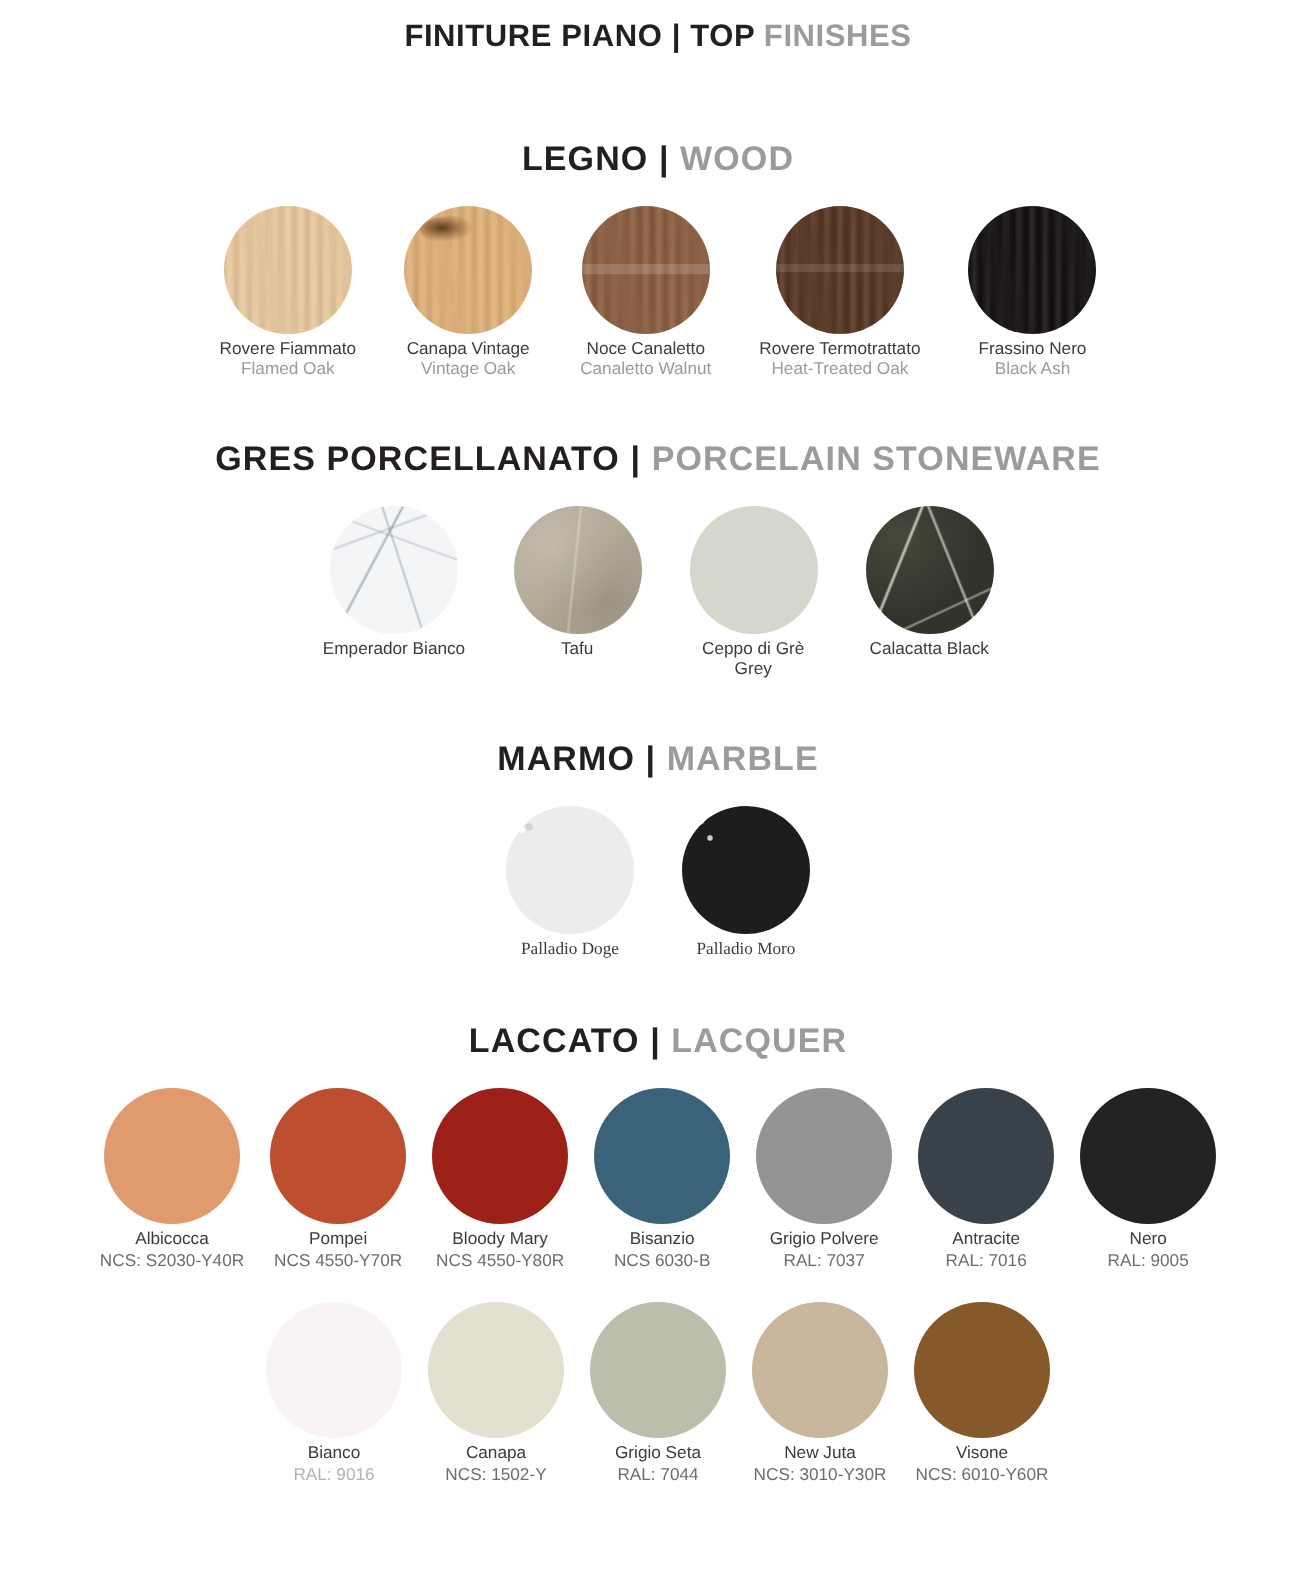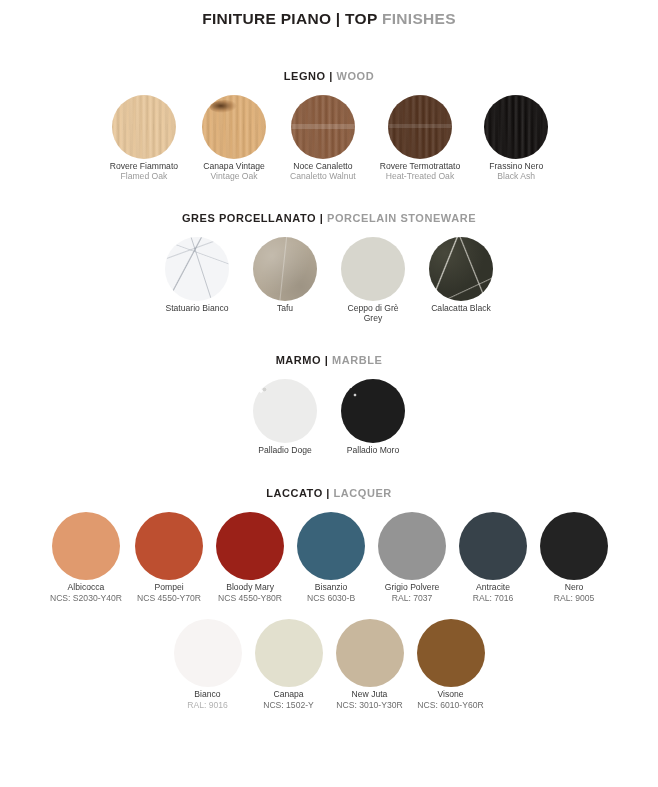--- a/index.html
+++ b/index.html
@@ -11,21 +11,21 @@
   .page{position:relative;width:658px;height:787px;}
 
   .page-title{
     text-align:center;font-size:15.5px;font-weight:bold;
     letter-spacing:.3px;padding-top:10px;color:#231f1e;
   }
   .page-title .light{color:#9b9b9b;font-weight:bold;}
 
   .section{margin-top:18px;}
   .section-title{
-    text-align:center;font-size:11px;font-weight:bold;
+    text-align:center;font-size:17px;font-weight:bold;
     letter-spacing:.55px;color:#231f1e;margin-bottom:13px;
   }
   .section-title .light{color:#9b9b9b;font-weight:bold;}
 
   .row{display:flex;justify-content:center;align-items:flex-start;}
   .swatch-cell{display:flex;flex-direction:column;align-items:center;}
 
   .disc{border-radius:50%;position:relative;overflow:hidden;}
   .caption{
     text-align:center;margin-top:2px;line-height:1.22;
@@ -181,21 +181,21 @@
 
   <div class="section" style="margin-top:30px;">
     <div class="section-title">
       <span>GRES PORCELLANATO |</span>
       <span class="light">PORCELAIN STONEWARE</span>
     </div>
     <div class="row" style="gap:24px;">
       <div class="swatch-cell">
         <div class="disc stone s-statuario" style="width:64px;height:64px;"></div>
         <div class="caption">
-          <span class="cap-it">Statuario Bianco</span>
+          <span class="cap-it">Emperador Bianco</span>
           <span class="cap-en"></span>
         </div>
       </div>
       <div class="swatch-cell">
         <div class="disc stone s-tafu" style="width:64px;height:64px;"></div>
         <div class="caption">
           <span class="cap-it">Tafu</span>
           <span class="cap-en"></span>
         </div>
       </div>
@@ -214,21 +214,21 @@
         </div>
       </div>
     </div>
   </div>
 
   <div class="section" style="margin-top:30px;">
     <div class="section-title">
       <span>MARMO |</span>
       <span class="light">MARBLE</span>
     </div>
-    <div class="row" style="gap:24px;">
+    <div class="row" style="gap:24px;font-family:Liberation Serif, serif;">
       <div class="swatch-cell">
         <div class="disc stone s-doge" style="width:64px;height:64px;"></div>
         <div class="caption">
           <span class="cap-it">Palladio Doge</span>
         </div>
       </div>
       <div class="swatch-cell">
         <div class="disc stone s-moro" style="width:64px;height:64px;"></div>
         <div class="caption">
           <span class="cap-it">Palladio Moro</span>
@@ -304,20 +304,27 @@
         </div>
       </div>
       <div class="swatch-cell">
         <div class="disc solid" style="width:68px;height:68px;background:#e2e0ce;"></div>
         <div class="caption">
           <span class="cap-it">Canapa</span>
           <span class="cap-code">NCS: 1502-Y</span>
         </div>
       </div>
       <div class="swatch-cell">
+        <div class="disc solid" style="width:68px;height:68px;background:#b9bfab;"></div>
+        <div class="caption">
+          <span class="cap-it">Grigio Seta</span>
+          <span class="cap-code">RAL: 7044</span>
+        </div>
+      </div>
+      <div class="swatch-cell">
         <div class="disc solid" style="width:68px;height:68px;background:#c8b79d;"></div>
         <div class="caption">
           <span class="cap-it">New Juta</span>
           <span class="cap-code">NCS: 3010-Y30R</span>
         </div>
       </div>
       <div class="swatch-cell">
         <div class="disc solid" style="width:68px;height:68px;background:#86592b;"></div>
         <div class="caption">
           <span class="cap-it">Visone</span>

